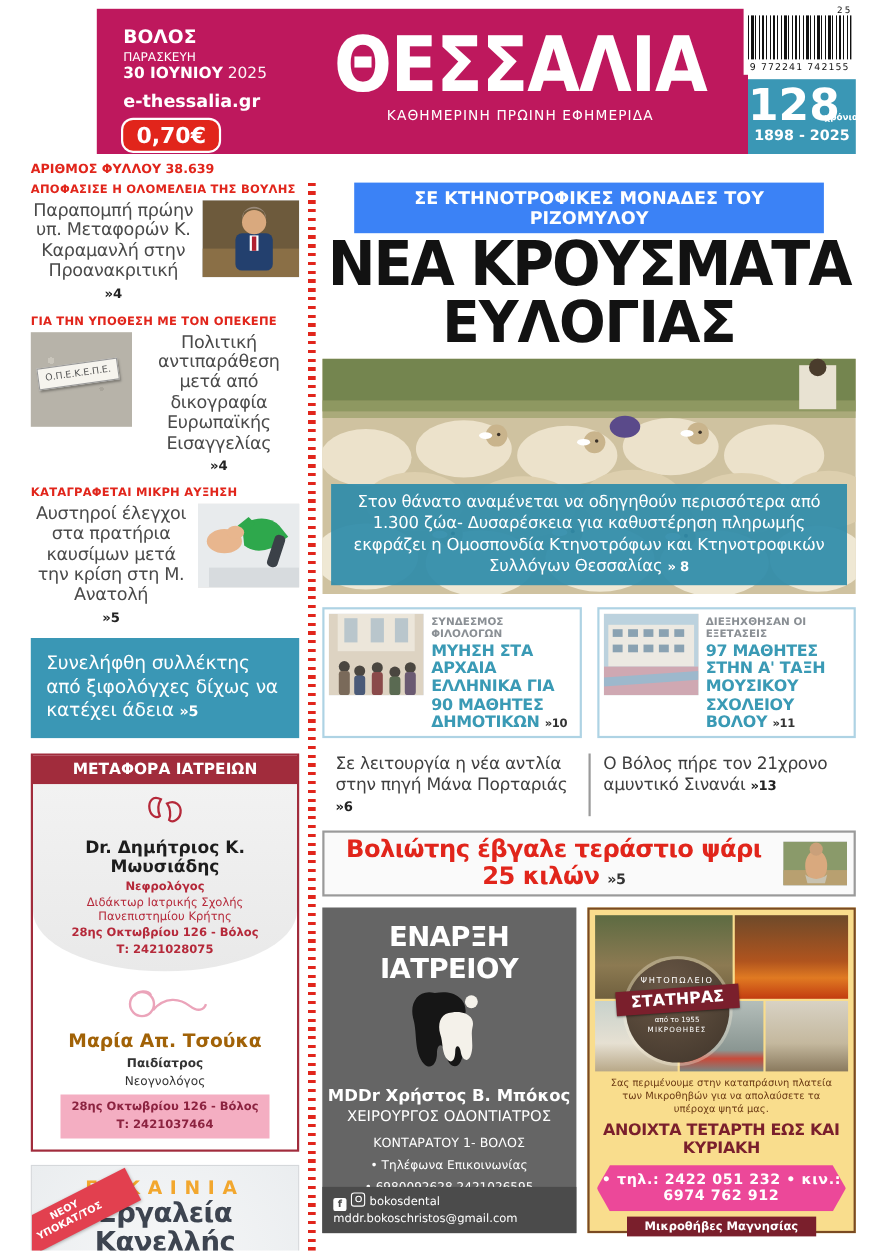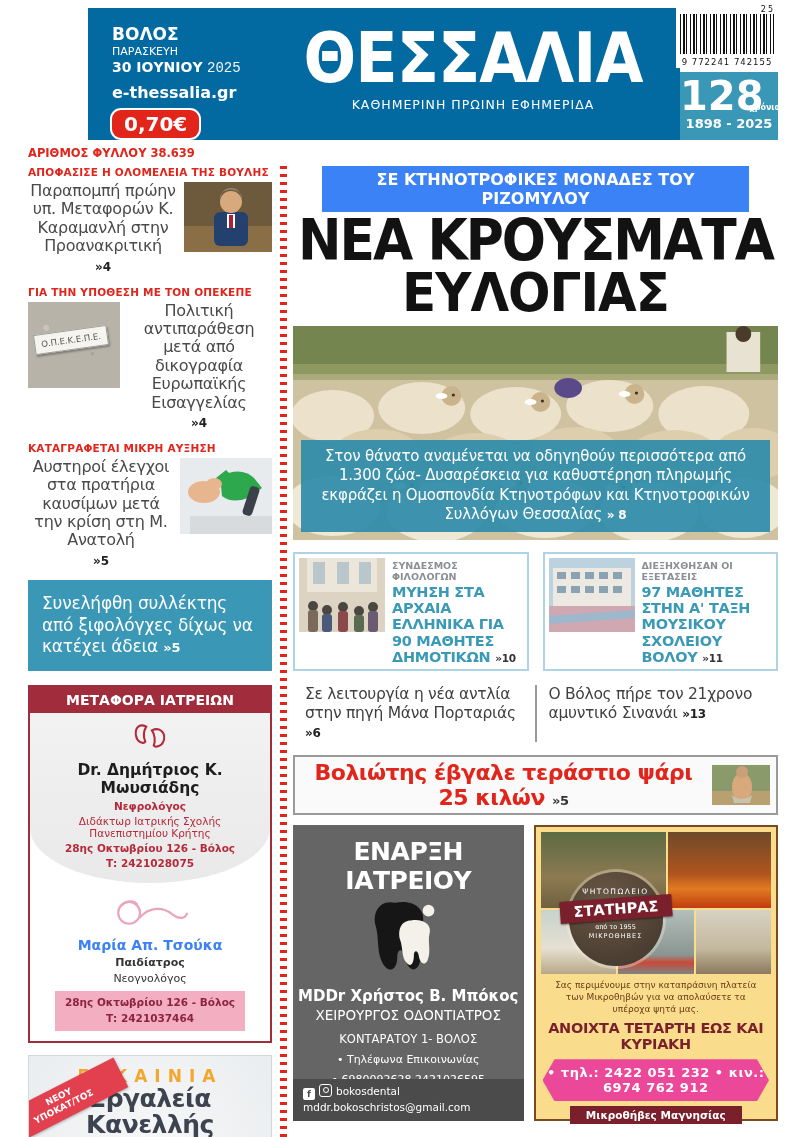--- a/index.html
+++ b/index.html
@@ -1,26 +1,26 @@
 <!DOCTYPE html>
 <html><head>
 <meta charset="utf-8">
 <style>
   html,body{margin:0;padding:0;background:#fff;}
   .page{position:relative;width:800px;height:1137px;background:#fff;overflow:hidden;
         font-family:"DejaVu Sans","Liberation Sans",sans-serif;color:#222;}
 
   
-  .masthead{position:absolute;left:88px;top:8px;width:592px;height:132px;background:#0369a1;display:flex;}
+  .masthead{position:absolute;left:88px;top:8px;width:592px;height:132px;background:#be185d;display:flex;}
   .mh-info{width:178px;padding:16px 0 0 24px;color:#fff;box-sizing:border-box;}
   .mh-city{font-weight:bold;font-size:17px;}
   .mh-day{font-size:11px;margin-top:1px;}
   .mh-date{font-size:14px;margin-top:1px;}
   .mh-date .b{font-weight:bold;}
-  .mh-date .y{font-weight:normal;opacity:.95;font-family:Liberation Mono, monospace;}
+  .mh-date .y{font-weight:normal;opacity:.95;}
   .mh-site{font-weight:bold;font-size:16px;margin-top:7px;}
   .mh-price{display:inline-block;margin-top:8px;background:#e1251b;color:#fff;font-weight:bold;
             font-size:20px;padding:2px 12px;border-radius:9px;box-shadow:0 0 0 2px #fff;}
   .mh-title-wrap{flex:1;text-align:center;padding-top:14px;min-width:0;}
   .mh-title{font-weight:bold;font-size:62px;line-height:1.05;color:#fff;letter-spacing:-1px;white-space:nowrap;
             transform:scaleY(1.12);transform-origin:top center;}
   .mh-sub{color:#fff;font-size:12.5px;letter-spacing:1px;margin-top:10px;}
   .barcode{position:absolute;left:676px;top:4px;width:102px;height:64px;background:#fff;}
   .bc-small{position:absolute;right:3px;top:1px;font-size:8px;letter-spacing:2px;color:#111;}
   .bc-bars{position:absolute;left:4px;top:10px;right:4px;height:40px;
@@ -58,21 +58,21 @@
   .blue-box .ref{font-weight:bold;font-size:13px;}
 
   
   .med-ad{border:2px solid #a12c3c;background:#fff;margin-bottom:12px;text-align:center;}
   .med-head{background:#a12c3c;color:#fff;font-weight:bold;font-size:14px;padding:5px 0;}
   .med-doc1{background:linear-gradient(#f2f2f2,#e9e9e9);border-radius:0 0 120px 120px/0 0 55px 55px;padding:8px 8px 14px;}
   .med-name1{color:#1d1d1d;font-weight:bold;font-size:15.5px;margin-top:4px;}
   .med-red{color:#b5293a;font-size:10.5px;margin-top:3px;}
   .med-red.b{font-weight:bold;}
   .med-doc2{padding:8px 8px 10px;}
-  .med-name2{color:#3b82f6;font-weight:bold;font-size:14px;margin-top:2px;}
+  .med-name2{color:#a16207;font-weight:bold;font-size:17px;margin-top:2px;}
   .med-dark{color:#333;font-size:11px;margin-top:3px;}
   .med-dark.b{font-weight:bold;}
   .pink-box{display:inline-block;background:#f4aec2;color:#8c2340;font-weight:bold;font-size:10.5px;
             padding:4px 10px;margin-top:6px;line-height:1.5;}
 
   
   .kan-ad{position:relative;height:296px;background:radial-gradient(circle at 50% 30%,#f6f7f8,#e3e7ea);
           border:1px solid #d5d8db;text-align:center;overflow:hidden;}
   .kan-title{color:#f2a72e;font-weight:bold;font-size:17px;letter-spacing:7px;margin-top:10px;}
   .kan-name{color:#3d4450;font-weight:bold;font-size:25px;line-height:1.04;letter-spacing:-.5px;}

